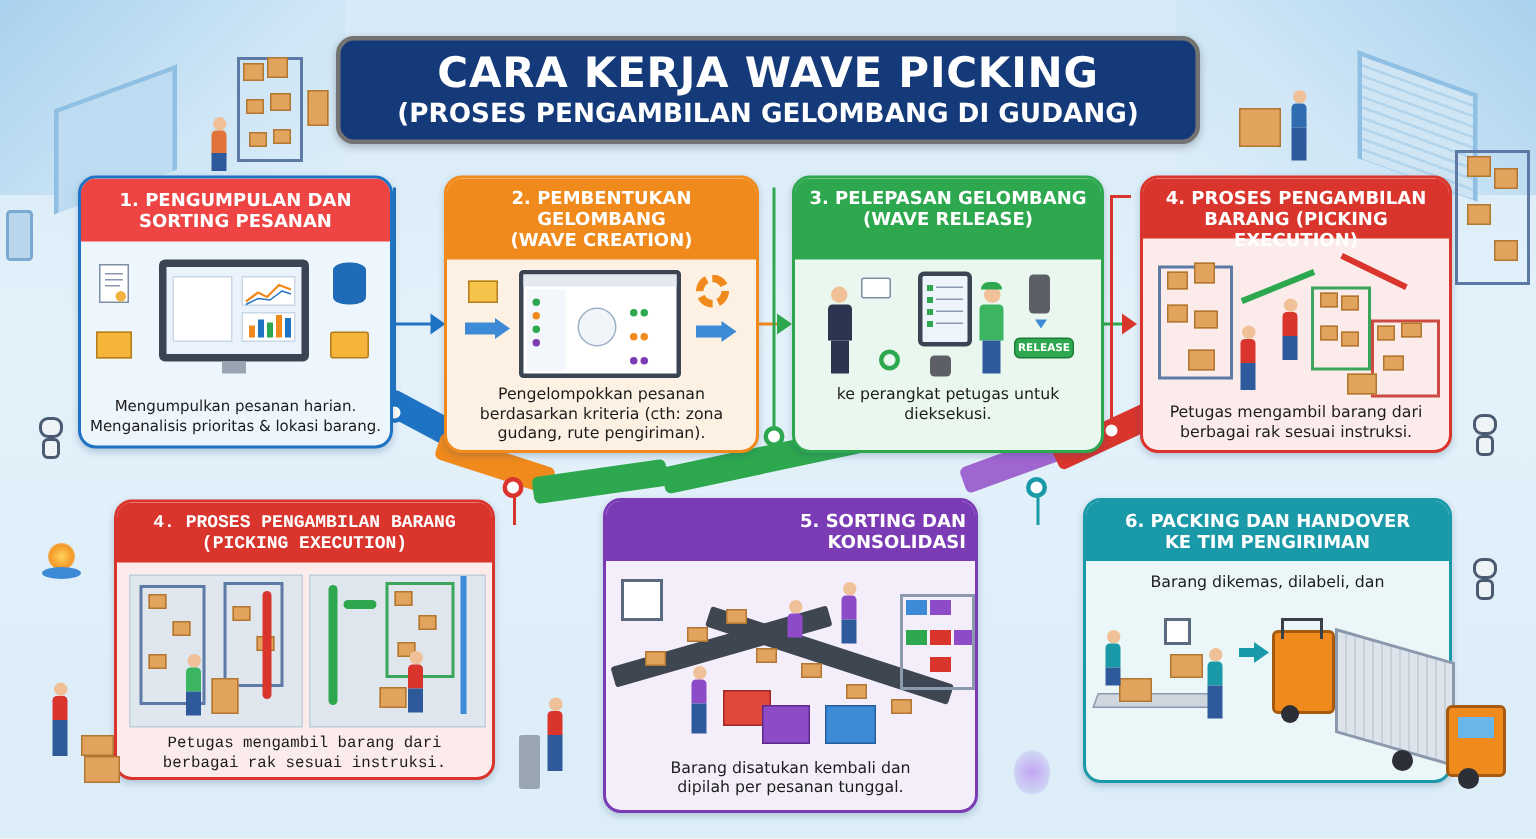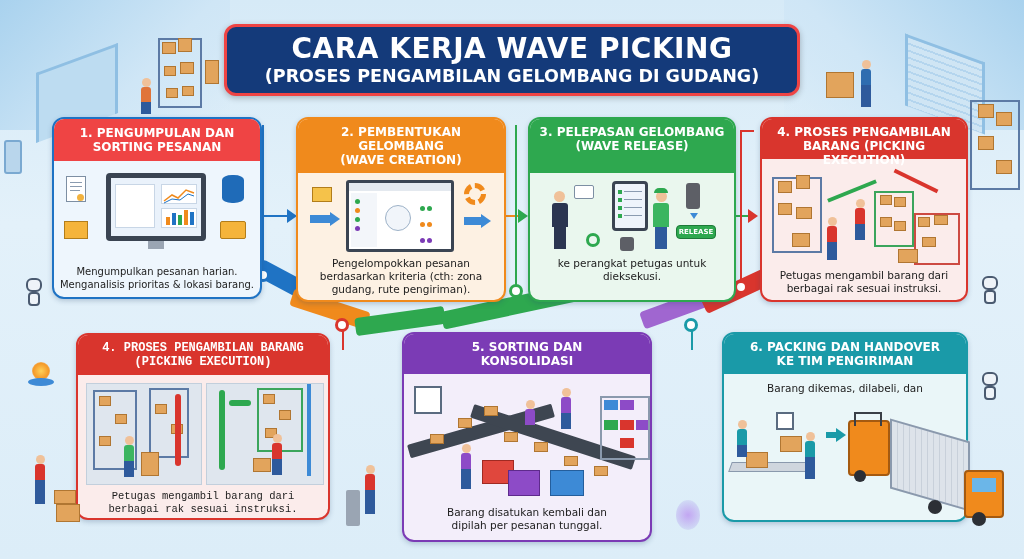--- a/index.html
+++ b/index.html
@@ -15,21 +15,21 @@
   }
   .bg-wall-right {
     position: absolute; right: 0; top: 0; width: 240px; height: 130px;
     background: linear-gradient(225deg, #a9d2ee 0%, #cfe6f6 60%, transparent 100%);
   }
   .door { position: absolute; border: 3px solid #8fbfe3; background: #bddcf1; }
 
   
   .title-box {
     position: absolute; left: 224px; top: 24px; width: 576px; height: 72px;
-    background: #143a7a; border: 3px solid #ef4444; border-radius: 12px;
+    background: #143a7a; border: 3px solid #737373; border-radius: 12px;
     color: #fff; text-align: center;
     box-shadow: 0 2px 6px rgba(0,0,0,0.25);
   }
   .title-main { font-size: 28px; font-weight: bold; letter-spacing: 0.5px; margin-top: 6px; line-height: 32px; }
   .title-sub { font-size: 17.5px; font-weight: bold; line-height: 22px; }
 
   
   .card {
     position: absolute; border-radius: 12px; overflow: hidden;
     box-shadow: 0 2px 5px rgba(40,70,110,0.25);
@@ -343,21 +343,21 @@
       <div class="box" style="left:46px;top:74px;width:18px;height:14px;"></div>
     </div>
     <div class="card-text" style="top:115px;">
       <div>Petugas mengambil barang dari</div>
       <div>berbagai rak sesuai instruksi.</div>
     </div>
   </div>
 </div>
 
 <div class="card" style="left:402px;top:332px;width:250px;height:210px;border-color:#7b3bb5;background:#f3eefa;">
-  <div class="card-head" style="background:#7b3bb5;height:40px;padding-top:6px;">
+  <div class="card-head" style="background:#7b3bb5;height:40px;padding-top:6px;text-align:right;">
     <div>5. SORTING DAN</div>
     <div>KONSOLIDASI</div>
   </div>
   <div class="card-body" style="height:168px;">
     <div class="ill" style="left:10px;top:12px;width:28px;height:28px;background:#fff;border:2px solid #5a6b80;"></div>
     <div class="ill" style="left:2px;top:50px;width:150px;height:14px;background:#3e4651;transform:rotate(-16deg);border-radius:2px;"></div>
     <div class="ill" style="left:64px;top:56px;width:170px;height:14px;background:#3e4651;transform:rotate(18deg);border-radius:2px;"></div>
     <div class="box" style="left:26px;top:60px;width:14px;height:10px;"></div>
     <div class="box" style="left:54px;top:44px;width:14px;height:10px;"></div>
     <div class="box" style="left:80px;top:32px;width:14px;height:10px;"></div>

